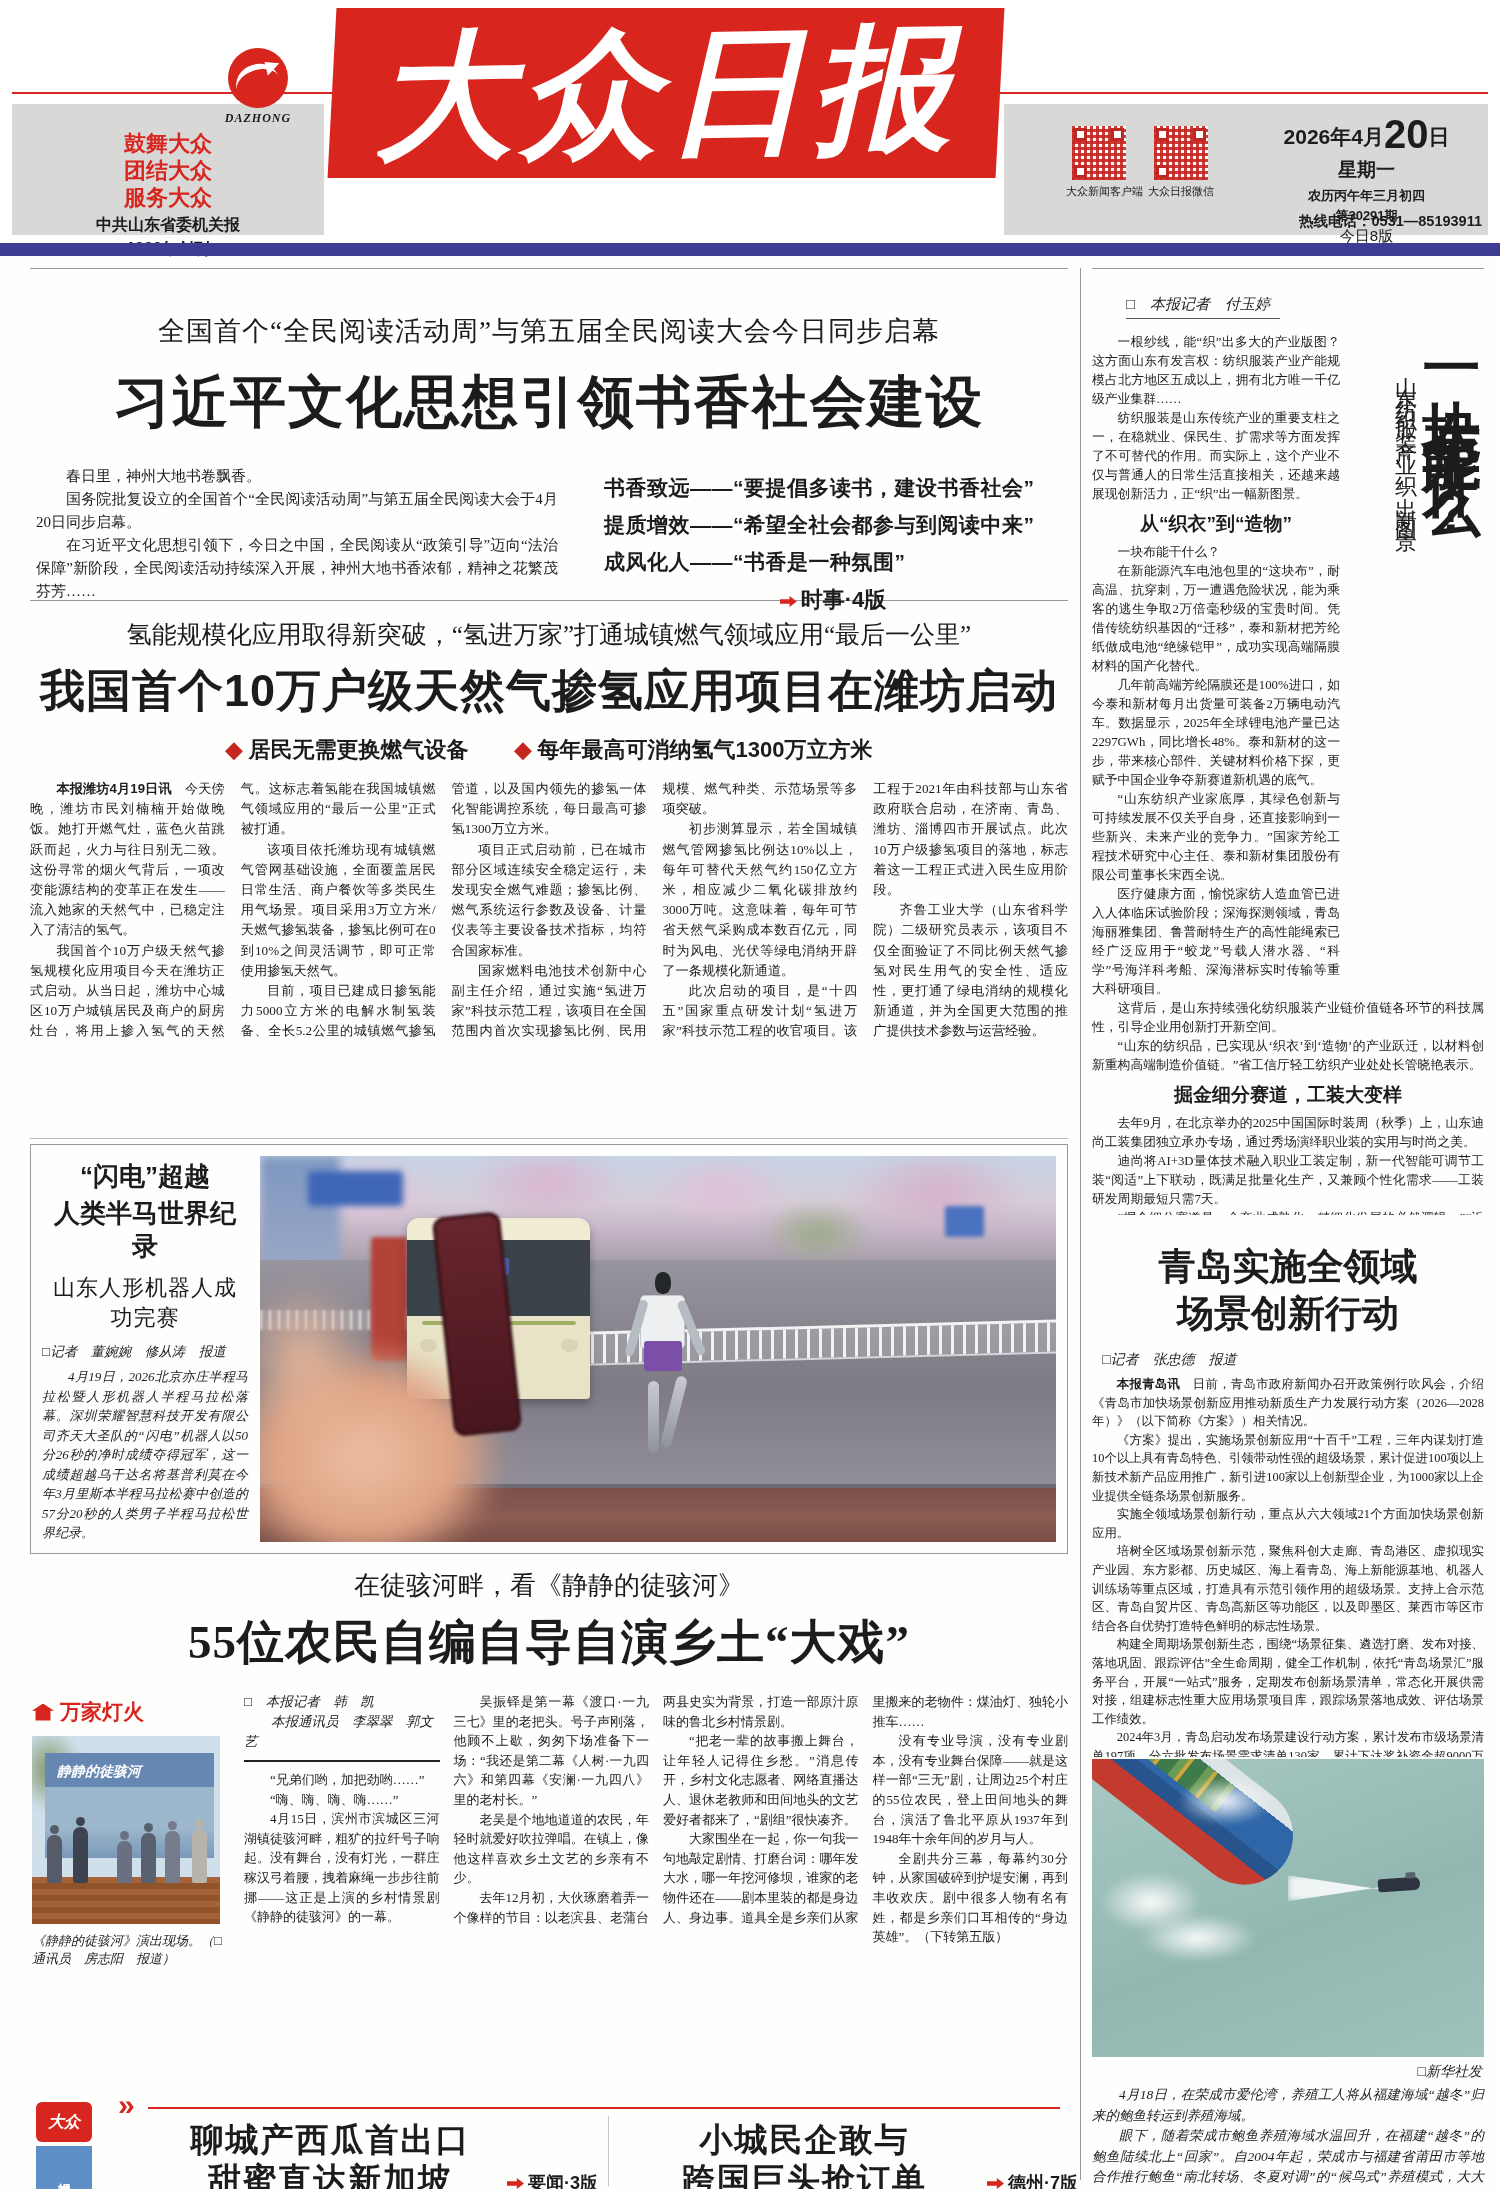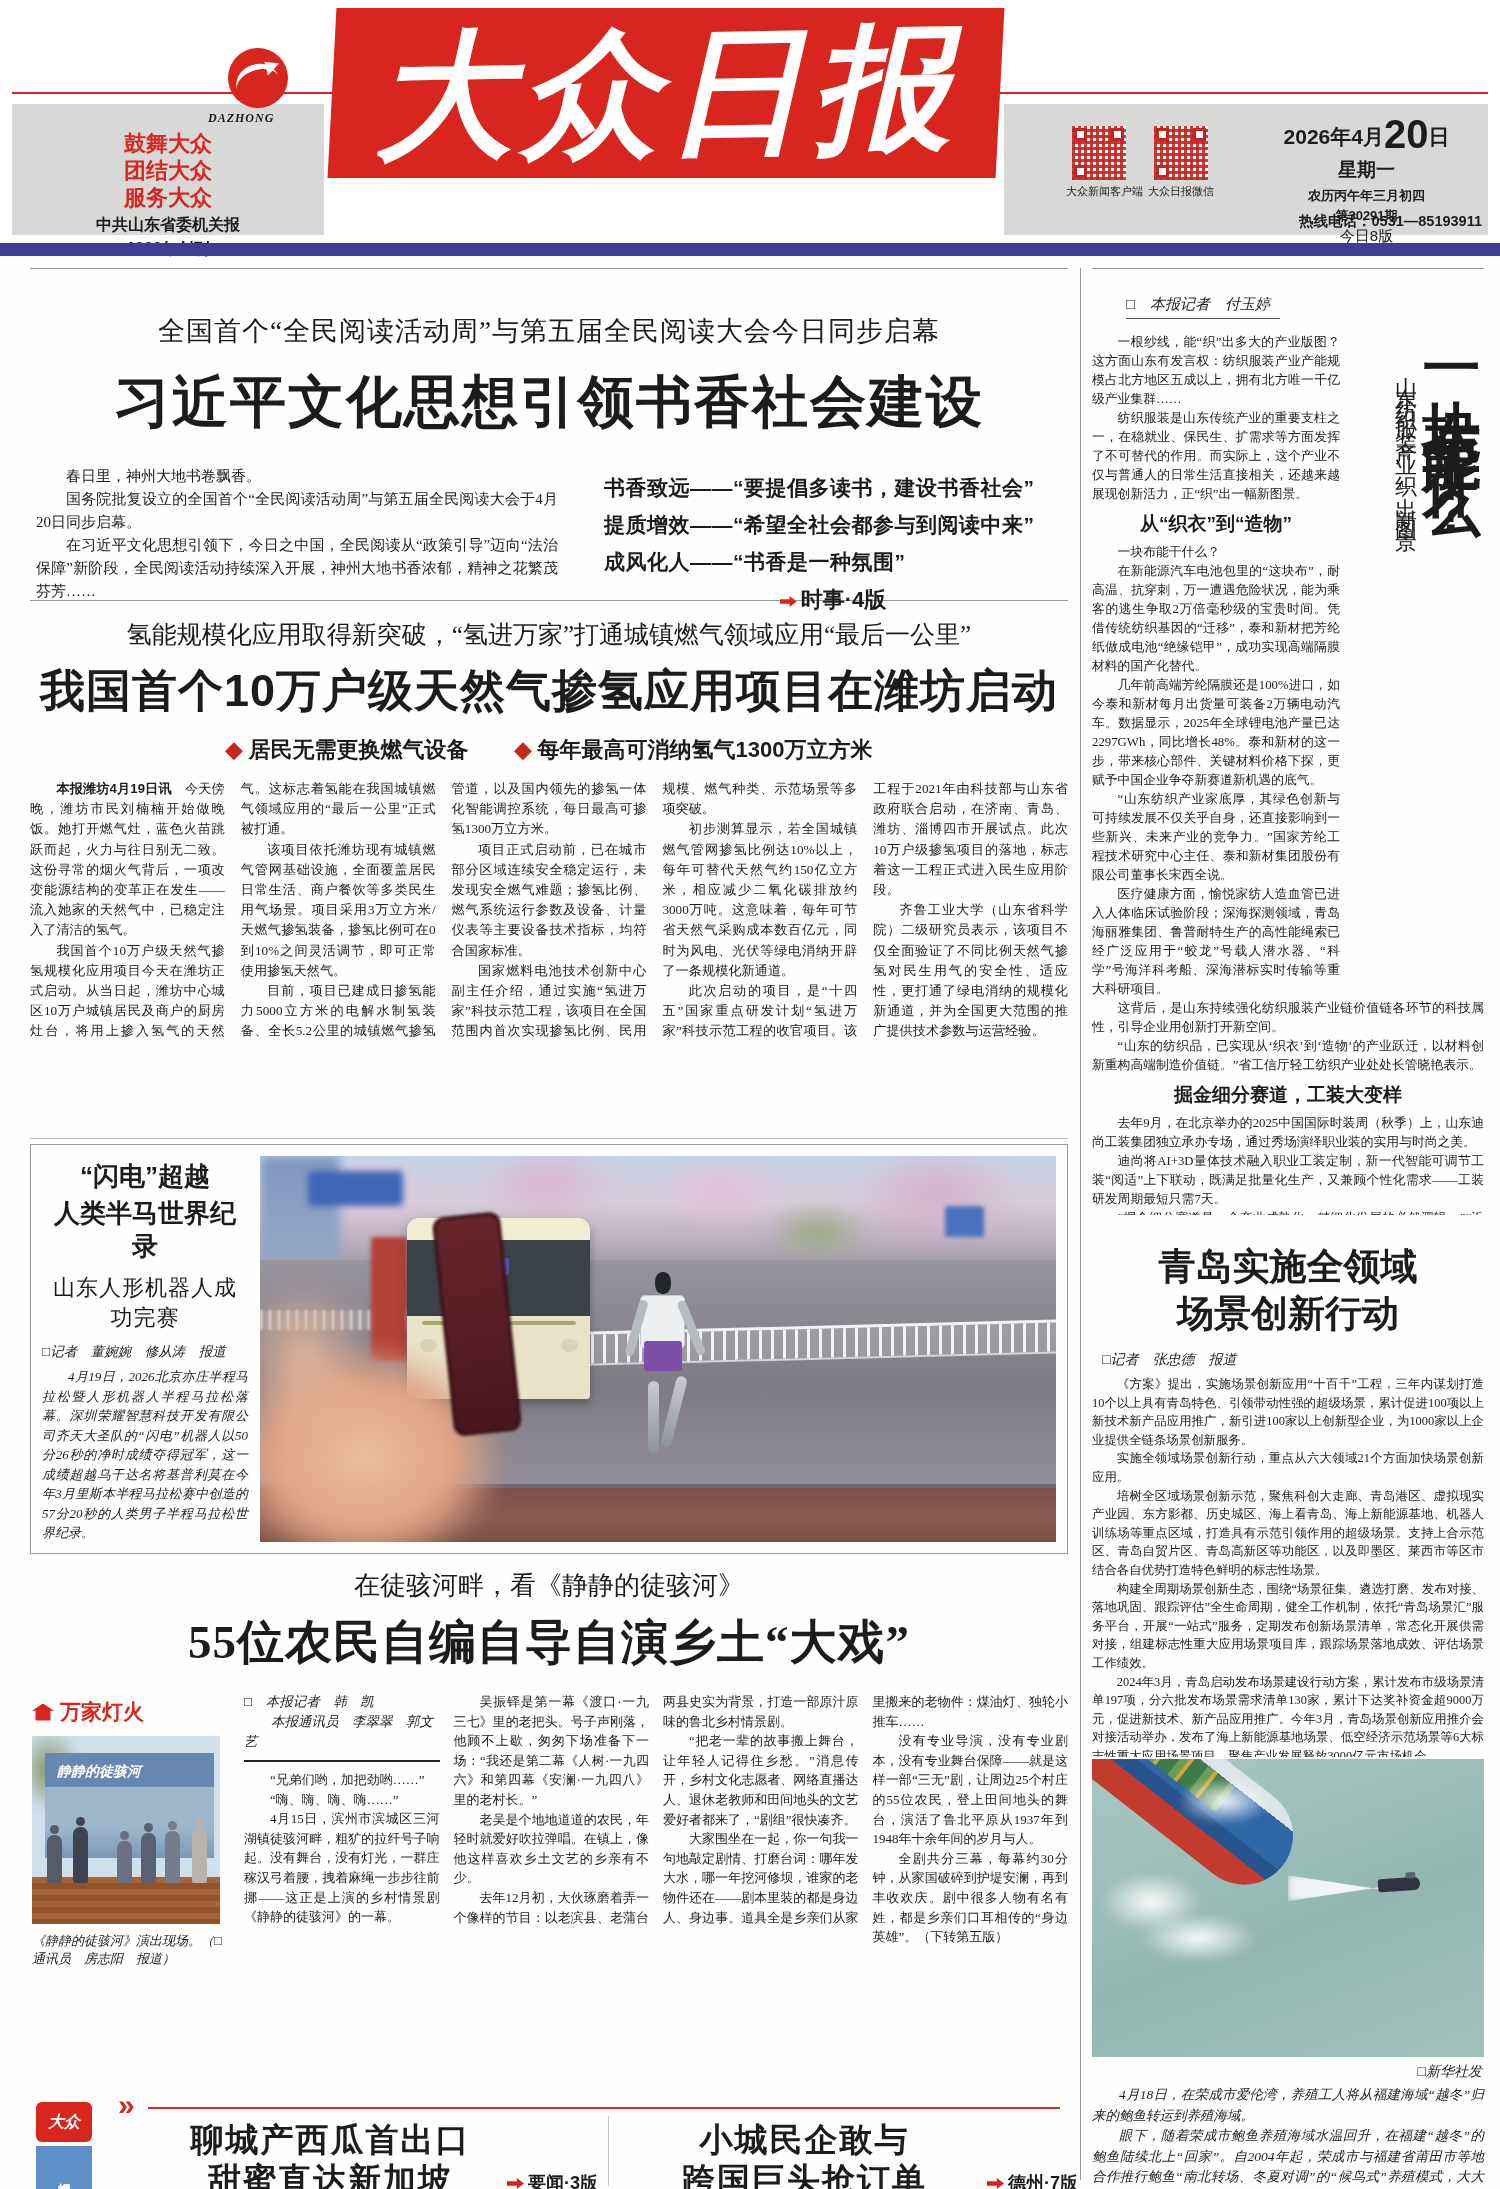--- a/index.html
+++ b/index.html
@@ -2,21 +2,21 @@
 <html><head>
 <meta charset="utf-8">
 <style>
 *{box-sizing:border-box;margin:0;padding:0}
 html,body{background:#e8e8e8}
 .serif{font-family:"Liberation Serif","DejaVu Serif",serif}
 #page{position:relative;width:1500px;height:2189px;background:#fefefc;margin:0 auto;overflow:hidden;color:#1c1c1c;font-family:"Liberation Serif","DejaVu Serif",serif}
 
 .hdr{position:absolute;top:0;left:0;right:0;height:243px;background:#fff}
 .hdr-redline{position:absolute;left:12px;right:12px;top:92px;height:2px;background:#d8261f}
-.logo-wrap{position:absolute;left:208px;top:48px;width:100px;text-align:left;z-index:3}
+.logo-wrap{position:absolute;left:208px;top:48px;width:100px;text-align:center;z-index:3}
 .logo-circle{width:60px;height:60px;border-radius:50%;background:#d8261f;margin:0 auto;position:relative;overflow:hidden}
 .logo-circle::before{content:"";position:absolute;left:8px;right:8px;top:16px;height:34px;border-top:6px solid #fff;border-radius:50%;transform:rotate(-18deg)}
 .logo-circle::after{content:"";position:absolute;right:8px;top:12px;width:0;height:0;border-left:14px solid #fff;border-top:5px solid transparent;border-bottom:9px solid transparent;transform:rotate(-14deg)}
 .logo-en{font:italic 700 12px "Liberation Serif",serif;color:#1a1a1a;letter-spacing:1px;margin-top:3px}
 .hdr-panel-l{position:absolute;left:12px;top:104px;width:312px;height:131px;background:#d8d8d6;text-align:center;padding-top:26px}
 .slogan{color:#d8261f;font-weight:800;font-size:22px;line-height:27px;font-family:"Liberation Sans","DejaVu Sans",sans-serif;white-space:pre-line}
 .orgline{font-weight:700;font-size:16px;line-height:20px;margin-top:4px;font-family:"Liberation Sans","DejaVu Sans",sans-serif}
 .masthead-box{position:absolute;left:332px;top:8px;width:668px;height:170px;background:#d8261f;transform:skewX(-3deg);z-index:2}
 .masthead-title{color:#fff;font-weight:900;font-style:italic;font-size:138px;line-height:168px;text-align:center;letter-spacing:8px;transform:skewX(3deg) rotate(-1deg);font-family:"DejaVu Serif",serif}
 .hdr-panel-r{position:absolute;left:1004px;top:104px;width:484px;height:131px;background:#d8d8d6}
@@ -390,20 +390,21 @@
       </div>
     </div>
 
     <div class="qingdao">
       <div class="qd-head">
           <div>青岛实施全领域</div>
           <div>场景创新行动</div>
         </div>
       <div class="qd-byline">□记者　张忠德　报道</div>
       <div class="qd-body plist">
+        <p class="para"><b class="dateline">本报青岛讯　</b><span>日前，青岛市政府新闻办召开政策例行吹风会，介绍《青岛市加快场景创新应用推动新质生产力发展行动方案（2026—2028年）》（以下简称《方案》）相关情况。</span></p>
       <p>《方案》提出，实施场景创新应用“十百千”工程，三年内谋划打造10个以上具有青岛特色、引领带动性强的超级场景，累计促进100项以上新技术新产品应用推广，新引进100家以上创新型企业，为1000家以上企业提供全链条场景创新服务。</p>
           <p>实施全领域场景创新行动，重点从六大领域21个方面加快场景创新应用。</p>
           <p>培树全区域场景创新示范，聚焦科创大走廊、青岛港区、虚拟现实产业园、东方影都、历史城区、海上看青岛、海上新能源基地、机器人训练场等重点区域，打造具有示范引领作用的超级场景。支持上合示范区、青岛自贸片区、青岛高新区等功能区，以及即墨区、莱西市等区市结合各自优势打造特色鲜明的标志性场景。</p>
           <p>构建全周期场景创新生态，围绕“场景征集、遴选打磨、发布对接、落地巩固、跟踪评估”全生命周期，健全工作机制，依托“青岛场景汇”服务平台，开展“一站式”服务，定期发布创新场景清单，常态化开展供需对接，组建标志性重大应用场景项目库，跟踪场景落地成效、评估场景工作绩效。</p>
           <p>2024年3月，青岛启动发布场景建设行动方案，累计发布市级场景清单197项，分六批发布场景需求清单130家，累计下达奖补资金超9000万元，促进新技术、新产品应用推广。今年3月，青岛场景创新应用推介会对接活动举办，发布了海上新能源基地场景、低空经济示范场景等6大标志性重大应用场景项目，聚焦产业发展释放3000亿元市场机会。</p>
         </div>
     </div>
 
     <div class="shipblock">
       <div class="ship-photo">

